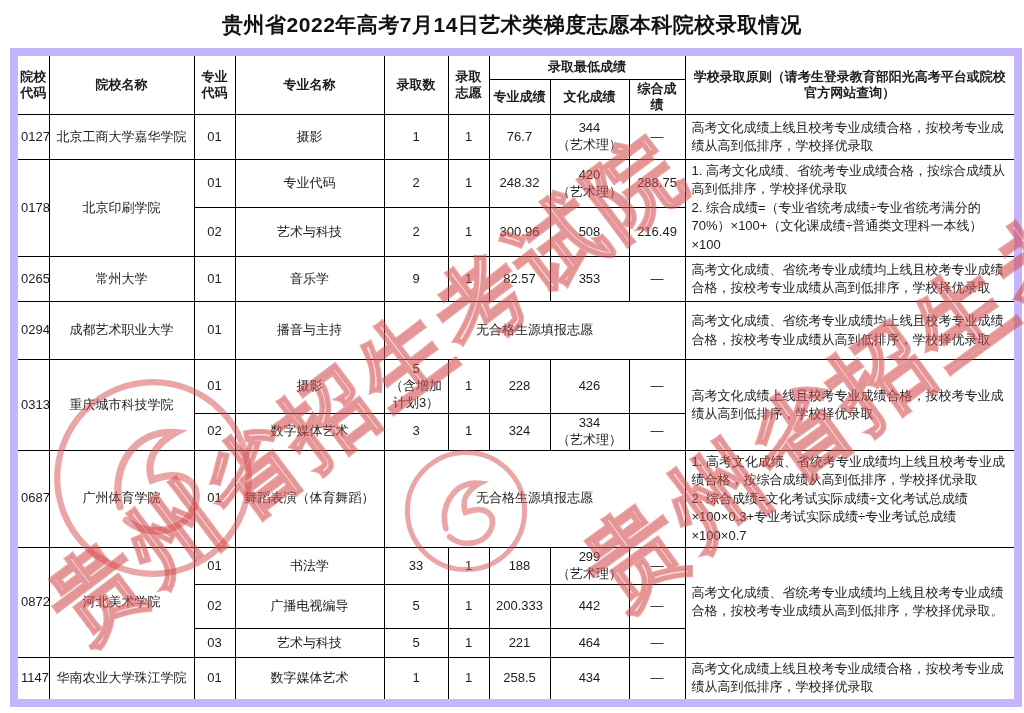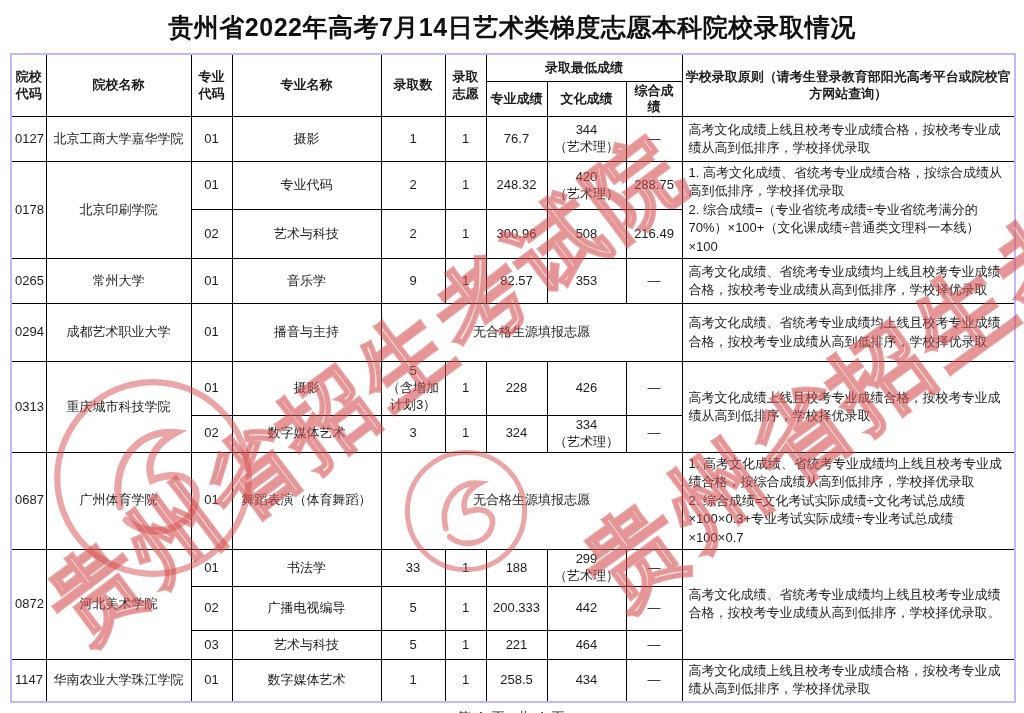--- a/index.html
+++ b/index.html
@@ -1,19 +1,19 @@
 <!DOCTYPE html>
 <html><head>
 <meta charset="utf-8">
 <style>
   html,body{margin:0;padding:0;background:#ffffff;}
   body{width:1024px;height:713px;font-family:"Liberation Sans",sans-serif;}
   .page{position:relative;width:1024px;height:713px;overflow:hidden;background:#ffffff;color:#1c1c1c;}
-  .title{margin:0;padding-top:11px;padding-bottom:9px;text-align:center;font-size:25px;font-weight:bold;color:#111;letter-spacing:0.5px;}
-  table.grid{border-collapse:collapse;table-layout:fixed;width:1004px;margin-left:10px;border:2px solid #c4b5fd;}
+  .title{margin:0;padding-top:11px;padding-bottom:9px;text-align:center;font-size:21px;font-weight:bold;color:#111;letter-spacing:0.5px;}
+  table.grid{border-collapse:collapse;table-layout:fixed;width:1004px;margin-left:10px;border:8px solid #c4b5fd;}
   .grid th,.grid td{border:1px solid #000;font-size:13px;text-align:center;vertical-align:middle;padding:1px 3px;color:#1c1c1c;white-space:pre-line;line-height:1.3;overflow:hidden;}
   .grid th{font-weight:bold;padding:1px 2px;line-height:1.25;}
   .grid td.principle{text-align:left;padding:2px 6px;line-height:1.42;}
   .footer{margin-top:6px;text-align:center;font-size:12.5px;color:#222;letter-spacing:2px;}
   
   .wm-layer{position:absolute;left:0;top:0;width:1024px;height:713px;pointer-events:none;z-index:10;}
   .wm-band{position:absolute;white-space:nowrap;font-weight:bold;color:rgba(222,92,92,0.20);-webkit-text-stroke:2.5px rgba(210,75,75,0.50);letter-spacing:6px;transform-origin:0 50%;}
   .wm-band1{left:62px;top:558px;font-size:90px;transform:rotate(-37deg);}
   .wm-band2{left:598px;top:520px;font-size:95px;transform:rotate(-36deg);}
   .seal{position:absolute;color:rgba(214,78,78,0.50);}

